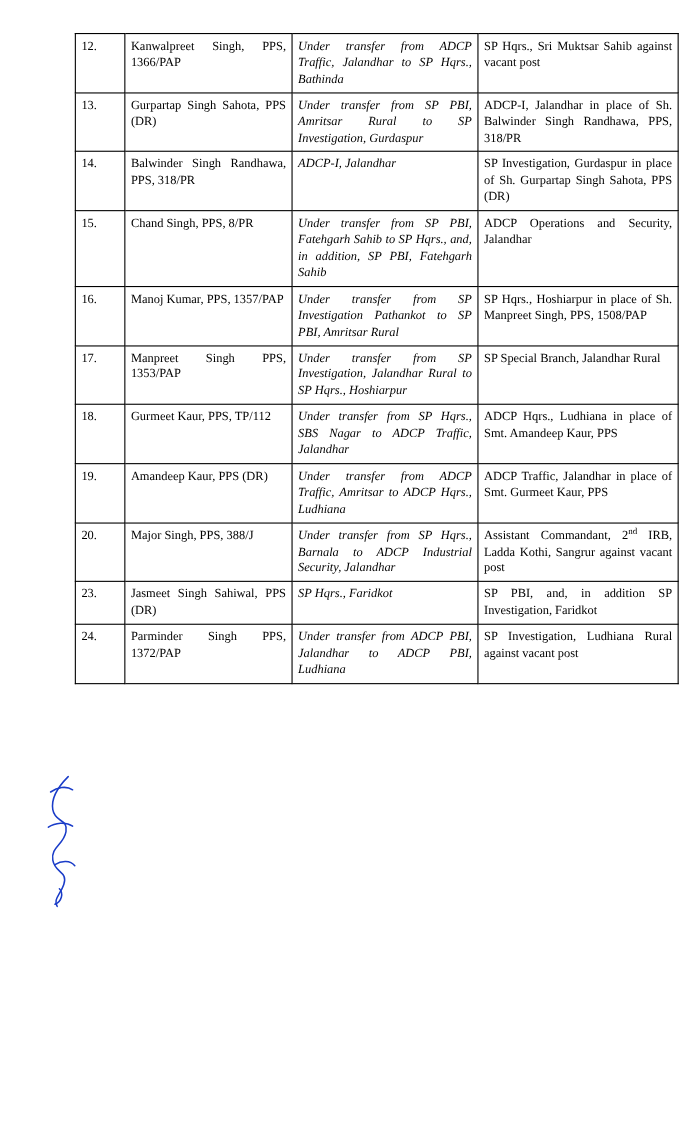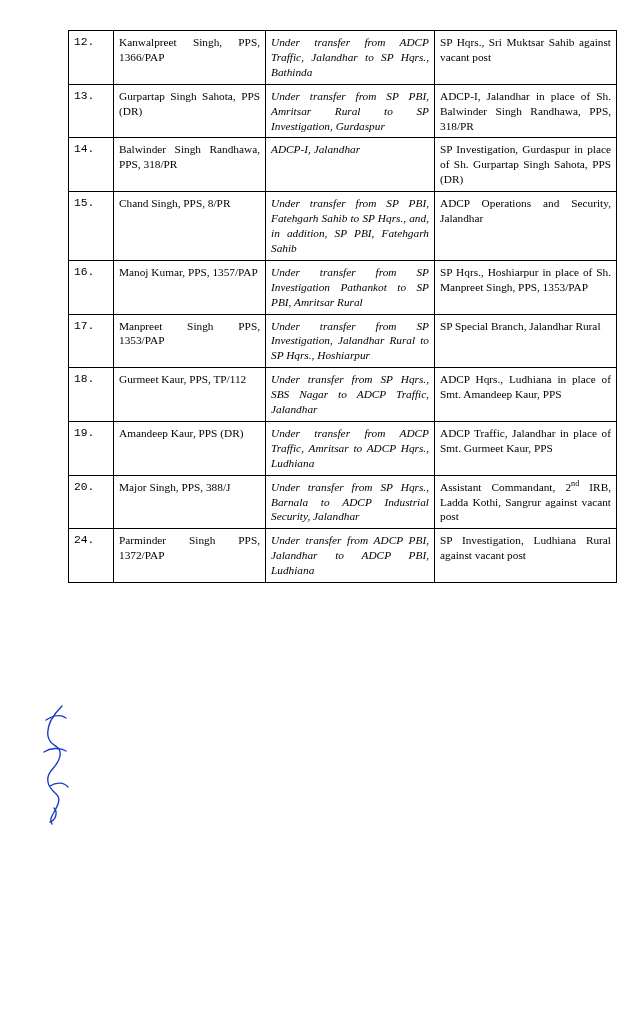--- a/index.html
+++ b/index.html
@@ -35,21 +35,20 @@
     font-size: 11.3px;
     line-height: 1.32;
     text-align: justify;
     text-align-last: left;
     -moz-text-align-last: left;
     hyphens: none;
   }
   .col-sno {
     width: 34px;
     text-align: right;
-    font-family: Liberation Mono, monospace;
   }
   .col-name {
     width: 141px;
   }
   .col-order {
     width: 158px;
     font-style: italic;
   }
   .col-posting {
     width: 171px;
@@ -105,21 +104,21 @@
         <td class="col-sno">15.</td>
         <td class="col-name">Chand Singh, PPS, 8/PR</td>
         <td class="col-order">Under transfer from SP PBI, Fatehgarh Sahib to SP Hqrs., and, in addition, SP PBI, Fatehgarh Sahib</td>
         <td class="col-posting">ADCP Operations and Security, Jalandhar</td>
       </tr>
 
       <tr>
         <td class="col-sno">16.</td>
         <td class="col-name">Manoj Kumar, PPS, 1357/PAP</td>
         <td class="col-order">Under transfer from SP Investigation Pathankot to SP PBI, Amritsar Rural</td>
-        <td class="col-posting">SP Hqrs., Hoshiarpur in place of Sh. Manpreet Singh, PPS, 1353/PAP</td>
+        <td class="col-posting">SP Hqrs., Hoshiarpur in place of Sh. Manpreet Singh, PPS, 1508/PAP</td>
       </tr>
 
       <tr>
         <td class="col-sno">17.</td>
         <td class="col-name">Manpreet Singh PPS, 1353/PAP</td>
         <td class="col-order">Under transfer from SP Investigation, Jalandhar Rural to SP Hqrs., Hoshiarpur</td>
         <td class="col-posting">SP Special Branch, Jalandhar Rural</td>
       </tr>
 
       <tr>
@@ -138,20 +137,26 @@
 
       <tr>
         <td class="col-sno">20.</td>
         <td class="col-name">Major Singh, PPS, 388/J</td>
         <td class="col-order">Under transfer from SP Hqrs., Barnala to ADCP Industrial Security, Jalandhar</td>
         <td class="col-posting">Assistant Commandant, 2<sup>nd</sup> IRB, Ladda Kothi, Sangrur against vacant post</td>
       </tr>
 
 
 
+      <tr>
+        <td class="col-sno">23.</td>
+        <td class="col-name">Jasmeet Singh Sahiwal, PPS (DR)</td>
+        <td class="col-order">SP Hqrs., Faridkot</td>
+        <td class="col-posting">SP PBI, and, in addition SP Investigation, Faridkot</td>
+      </tr>
 
       <tr>
         <td class="col-sno">24.</td>
         <td class="col-name">Parminder Singh PPS, 1372/PAP</td>
         <td class="col-order">Under transfer from ADCP PBI, Jalandhar to ADCP PBI, Ludhiana</td>
         <td class="col-posting">SP Investigation, Ludhiana Rural against vacant post</td>
       </tr>
 
     </tbody>
   </table>

